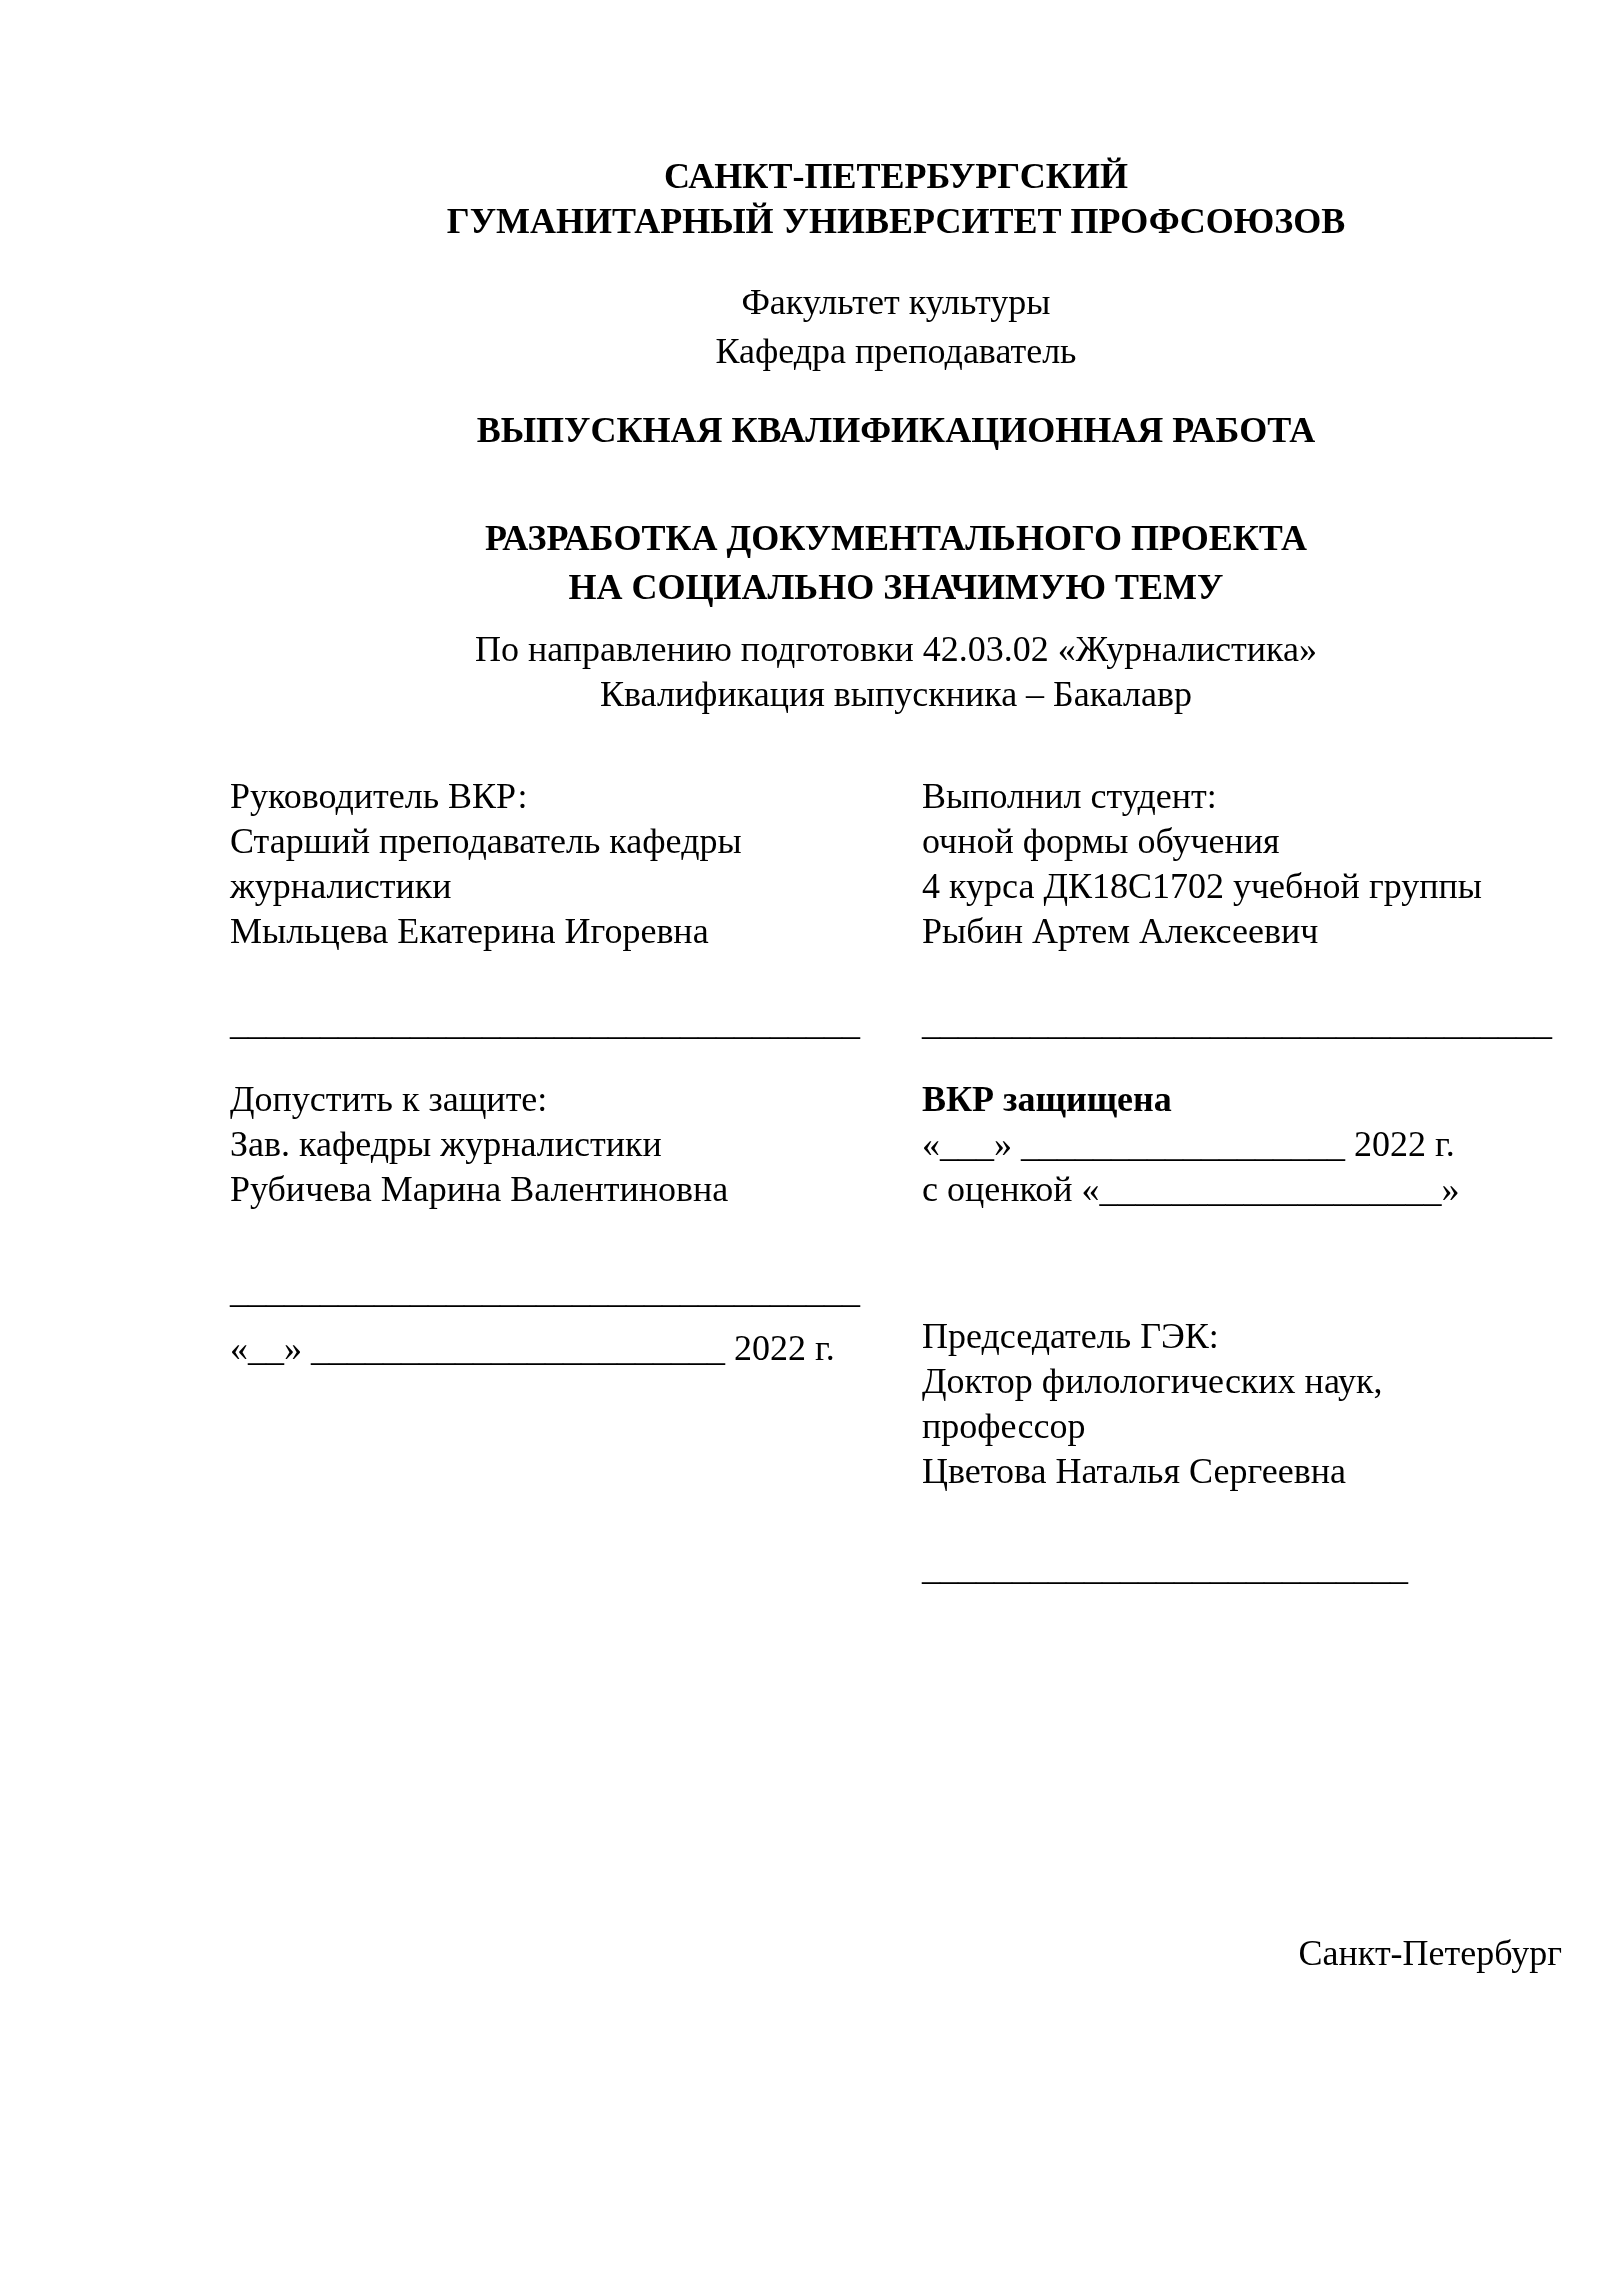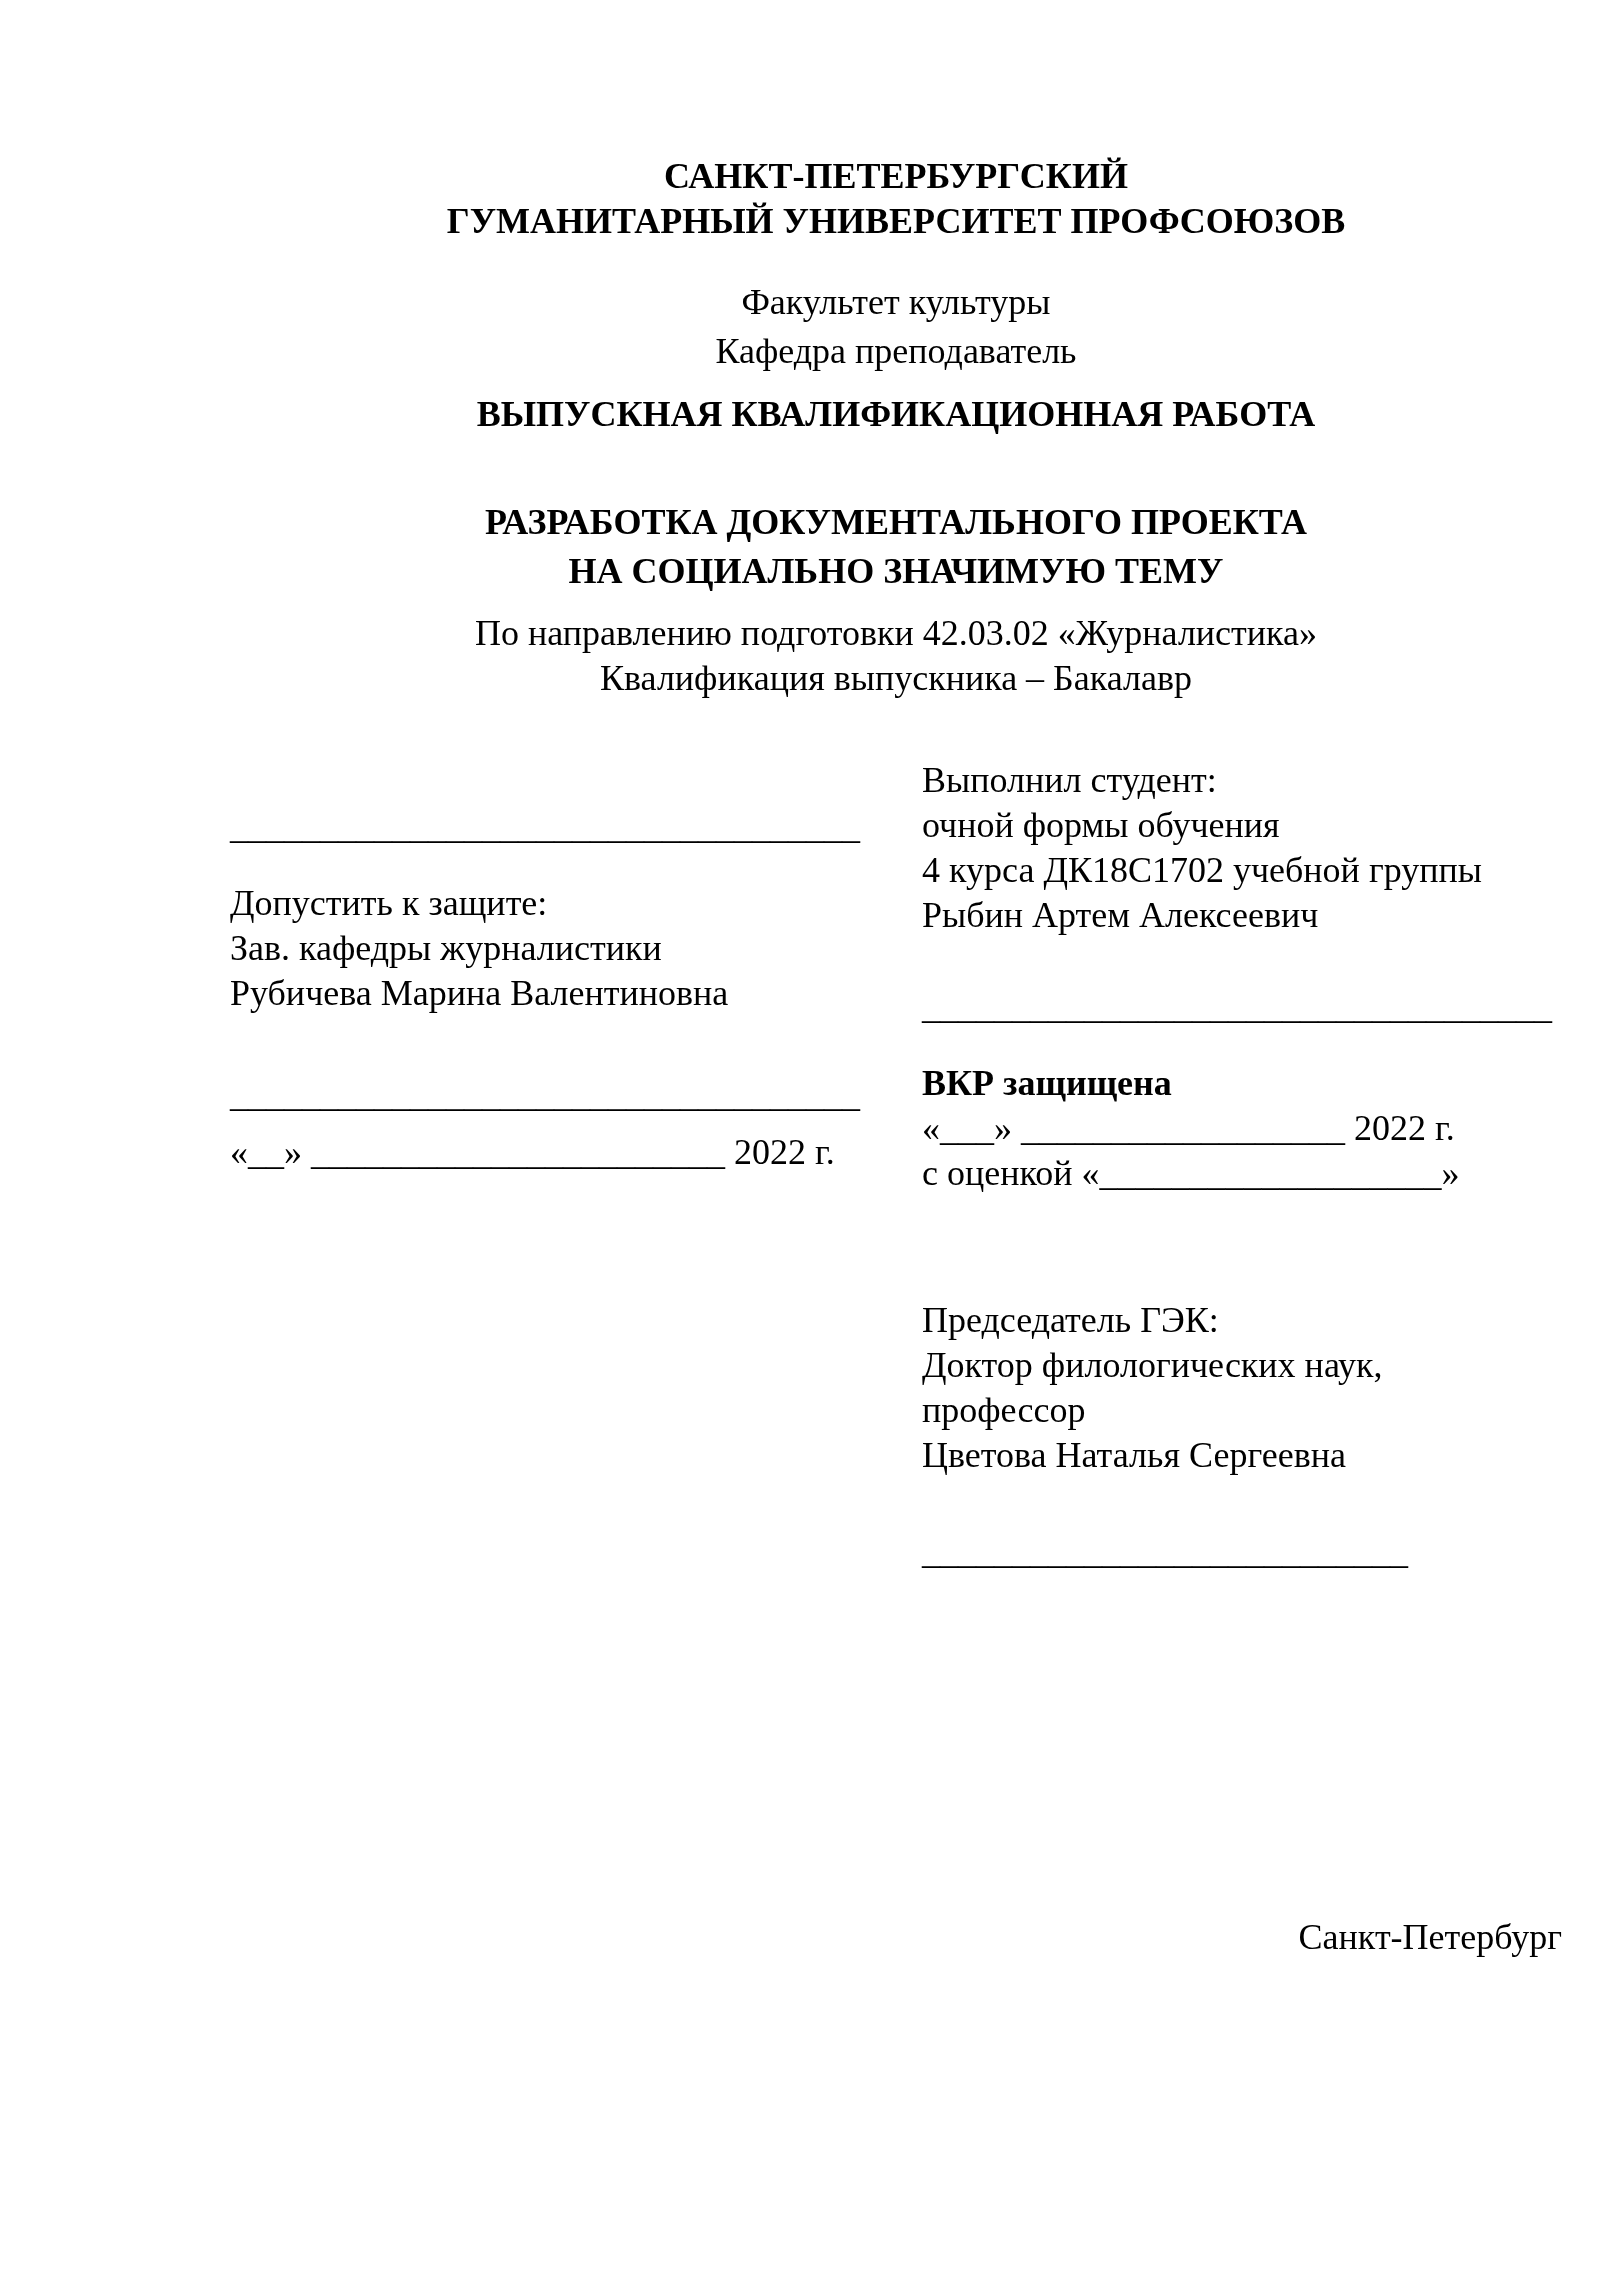--- a/index.html
+++ b/index.html
@@ -18,21 +18,21 @@
   .content {
     padding-left: 230px;
     padding-right: 61px;
   }
   .center { text-align: center; }
   .bold { font-weight: 700; }
   .nowrap { white-space: nowrap; }
 
   .university-block { margin-top: 154px; line-height: 45px; }
   .faculty-block    { margin-top: 34px;  line-height: 49px; }
-  .work-type-line   { margin-top: 16px;  line-height: 45px; }
+  .work-type-line   { margin-top: 32px;  line-height: 45px; }
   .thesis-title-block { margin-top: 61px; line-height: 49px; }
   .program-block    { margin-top: 15px;  line-height: 45px; }
 
   .columns {
     margin-top: 57px;
     display: grid;
     grid-template-columns: 692px 1fr;
     align-items: start;
   }
   .col { line-height: 45px; }
@@ -75,20 +75,26 @@
     </div>
 
     <div class="program-block center">
       <div class="nowrap">По направлению подготовки 42.03.02 «Журналистика»</div>
       <div class="nowrap">Квалификация выпускника – Бакалавр</div>
     </div>
 
     <div class="columns">
 
       <div class="col">
+        <div>
+          <div class="nowrap">Руководитель ВКР:</div>
+          <div class="nowrap">Старший преподаватель кафедры</div>
+          <div class="nowrap">журналистики</div>
+          <div class="nowrap">Мыльцева Екатерина Игоревна</div>
+        </div>
         <div class="sig-line">___________________________________</div>
 
         <div class="second-block">
           <div class="nowrap">Допустить к защите:</div>
           <div class="nowrap">Зав. кафедры журналистики</div>
           <div class="nowrap">Рубичева Марина Валентиновна</div>
         </div>
         <div class="sig-line left-sig-2">___________________________________</div>
         <div class="left-date nowrap">«__» _______________________ 2022 г.</div>
       </div>

